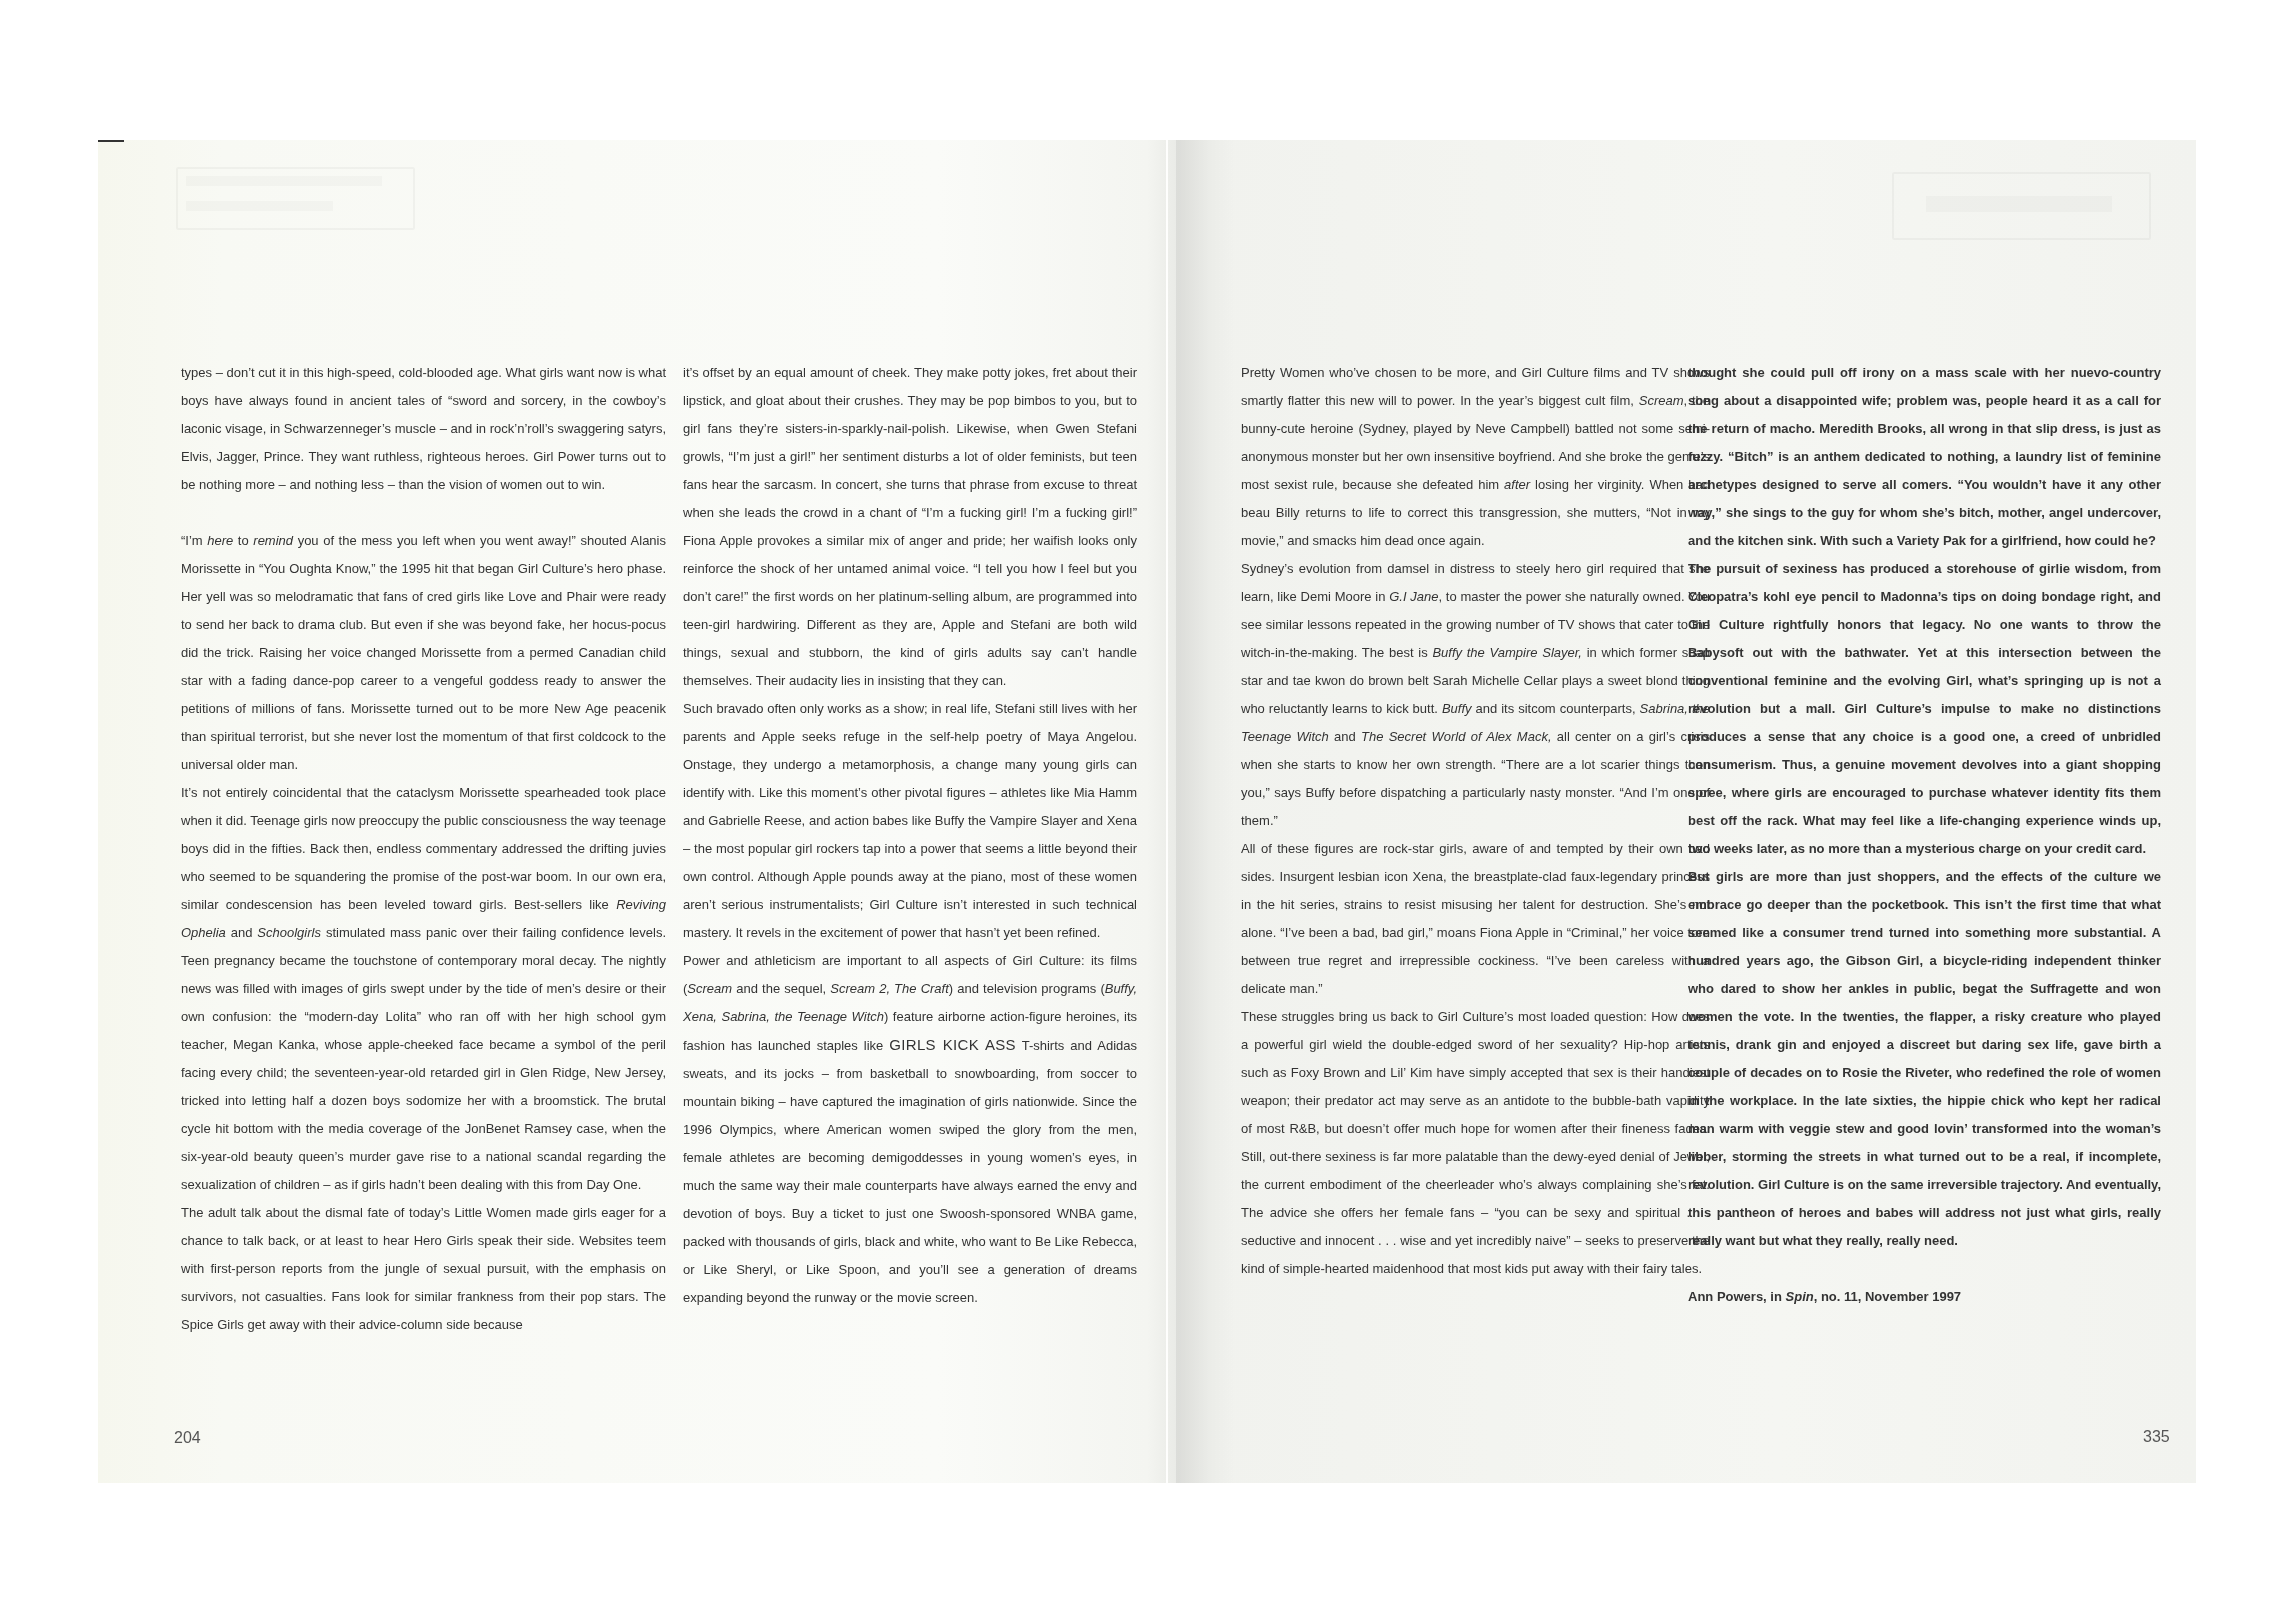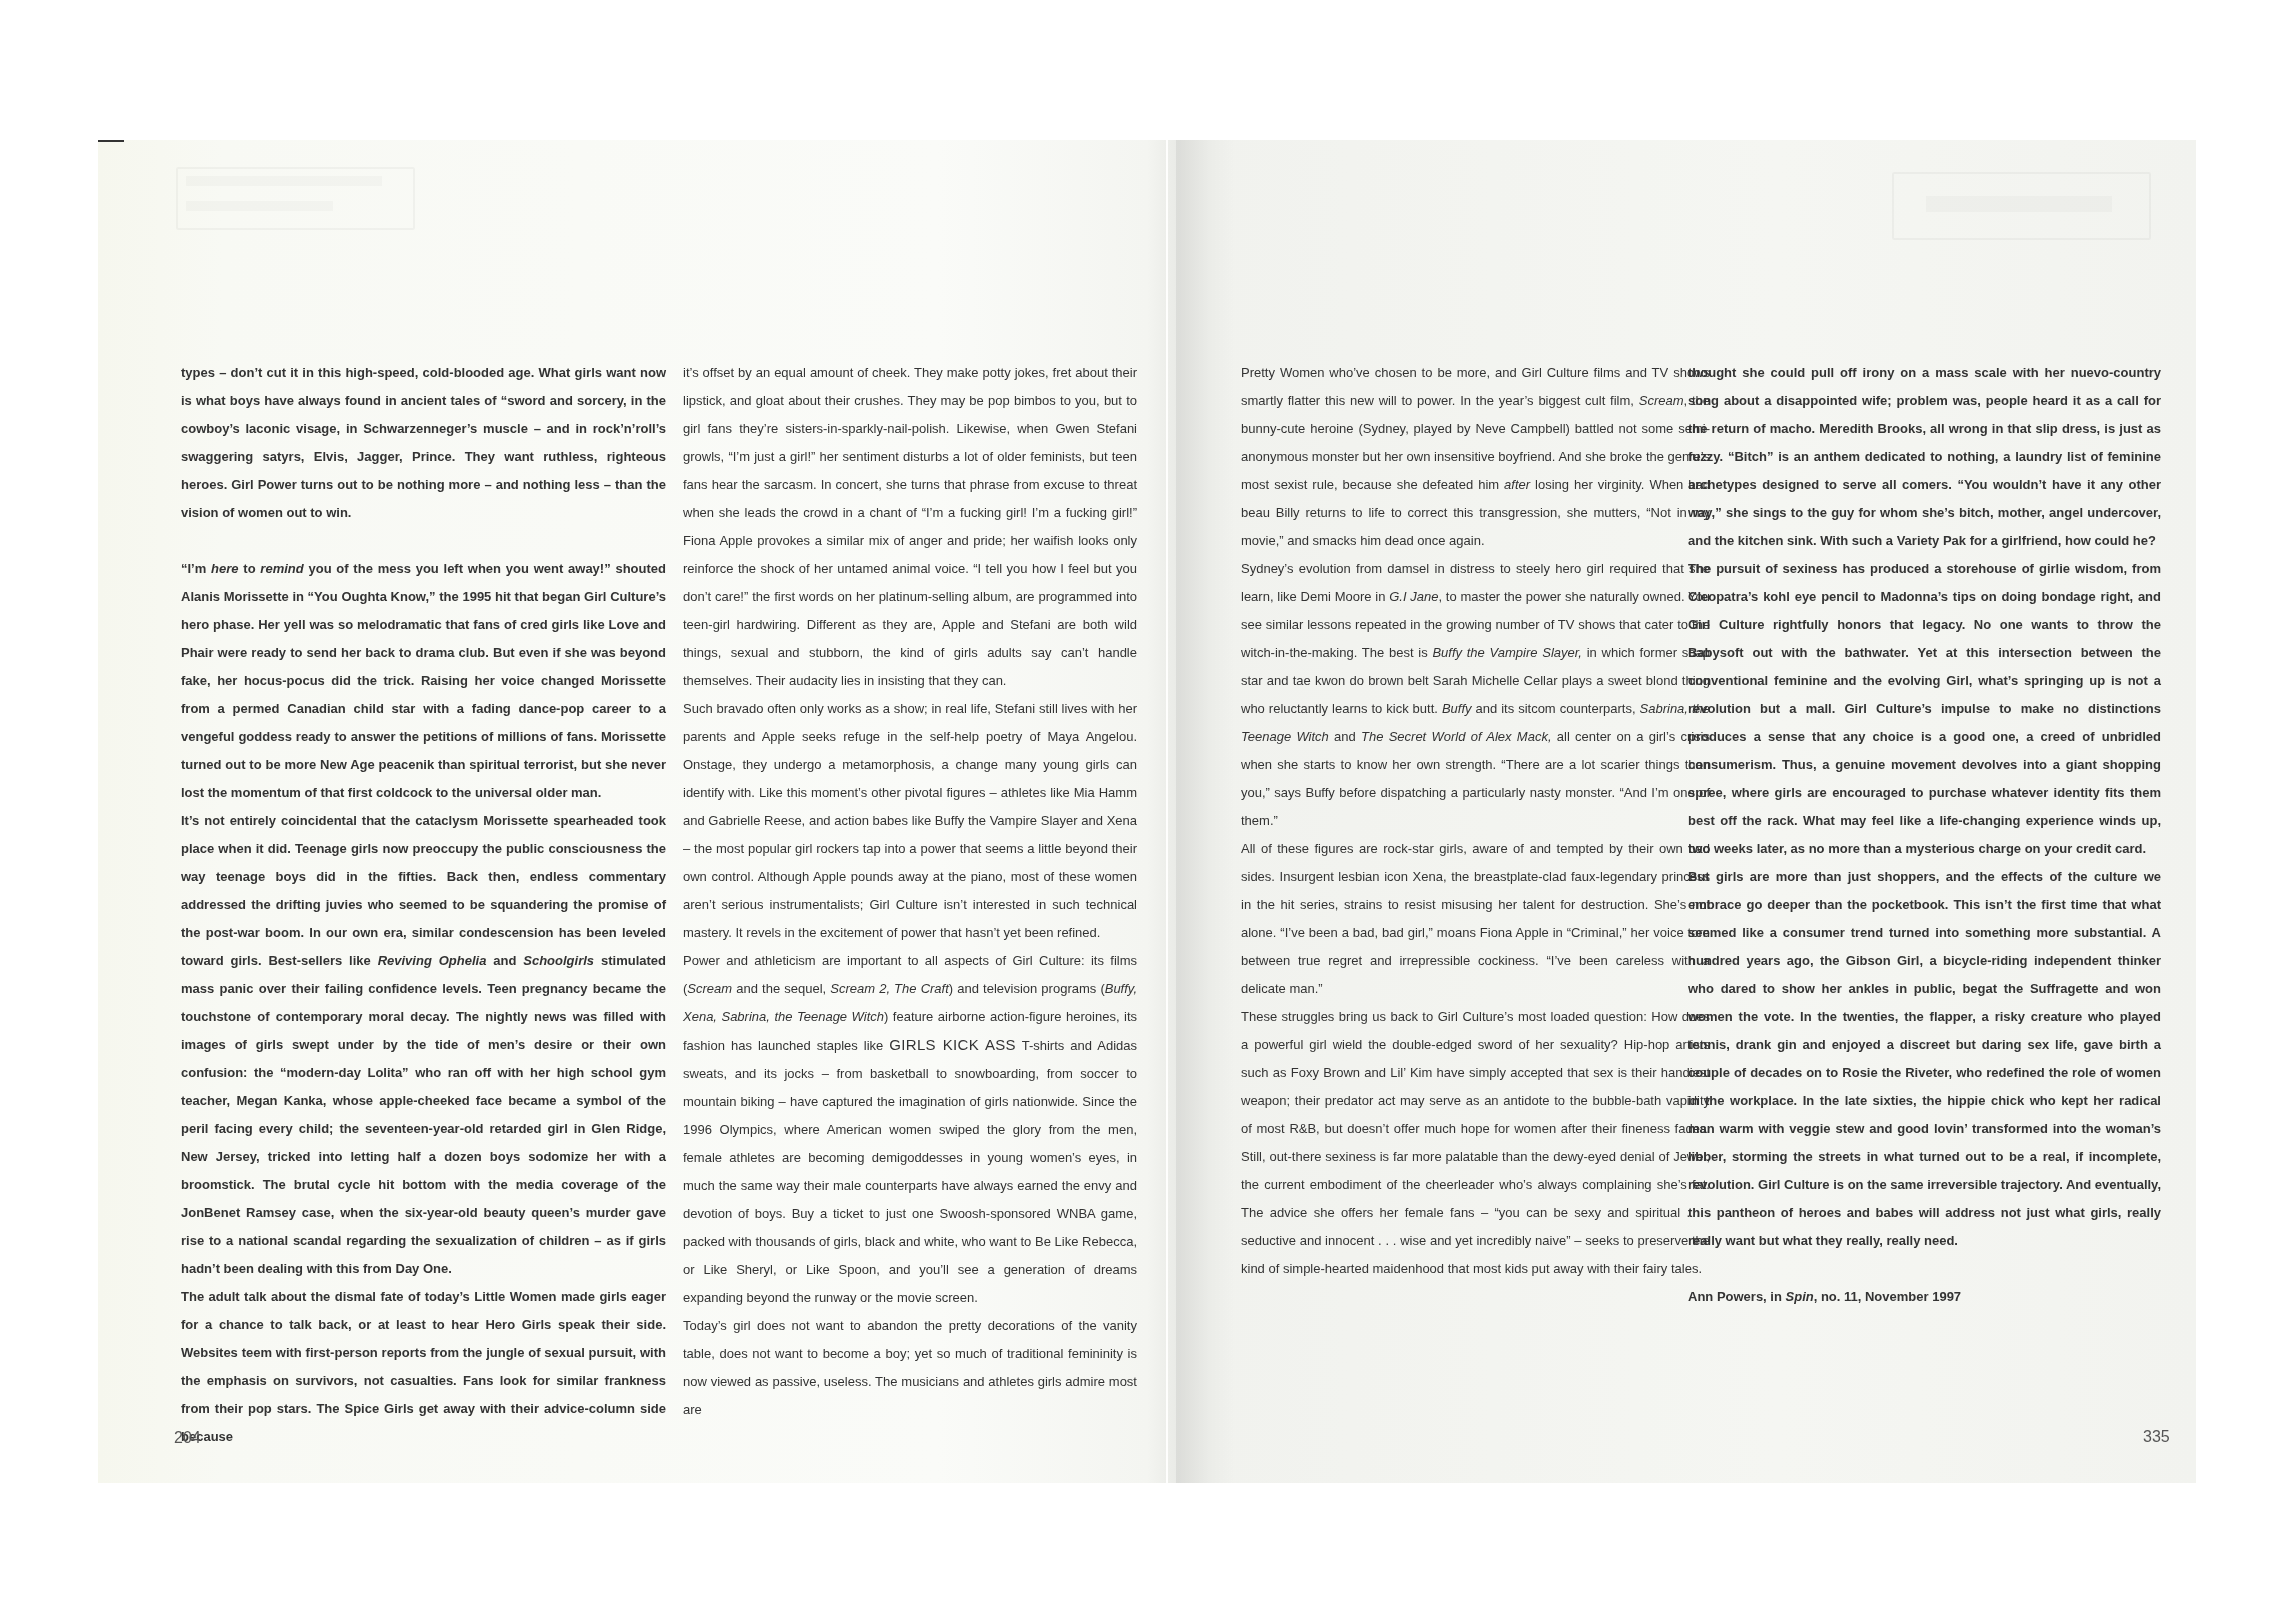--- a/index.html
+++ b/index.html
@@ -25,21 +25,21 @@
   .ghost-box {
     position:absolute; border:2px solid rgba(0,0,0,0.035); border-radius:2px;
   }
   .ghost-line { position:absolute; height:9.8px; background:rgba(0,0,0,0.025); }
   .col {
     position:absolute; top:359px; font-size:13px; line-height:28px;
     text-align:justify; color:#333;
   }
   .col p { margin:0; }
   .col p.gap { margin-top:28px; }
-  .c1 { left:181px; width:485px;font-weight:bold; }
+  .c1 { left:181px; width:485px; }
   .c2 { left:683px; width:454px; }
   .c3 { left:1198px; width:469px;margin-left:43px; }
   .c4 { left:1688px; width:473px;font-weight:bold; }
   .pagenum { position:absolute; font-size:16px; color:#555; }
   .credit { margin-top:28px !important; text-align:left; }
   .sc { font-size:15px; letter-spacing:0.3px; text-transform:uppercase; }
 </style>
 </head>
 <body>
 
@@ -58,21 +58,20 @@
 <div class="col c1">
     <p><span>types – don’t cut it in this high-speed, cold-blooded age. What girls want now is what boys have always found in ancient tales of “sword and sorcery, in the cowboy’s laconic visage, in Schwarzenneger’s muscle – and in rock’n’roll’s swaggering satyrs, Elvis, Jagger, Prince. They want ruthless, righteous heroes. Girl Power turns out to be nothing more – and nothing less – than the vision of women out to win.</span></p>
     <p class="gap"><span>“I’m </span><em>here</em><span> to </span><em>remind</em><span> you of the mess you left when you went away!” shouted Alanis Morissette in “You Oughta Know,” the 1995 hit that began Girl Culture’s hero phase. Her yell was so melodramatic that fans of cred girls like Love and Phair were ready to send her back to drama club. But even if she was beyond fake, her hocus-pocus did the trick. Raising her voice changed Morissette from a permed Canadian child star with a fading dance-pop career to a vengeful goddess ready to answer the petitions of millions of fans. Morissette turned out to be more New Age peacenik than spiritual terrorist, but she never lost the momentum of that first coldcock to the universal older man.</span></p>
     <p><span>It’s not entirely coincidental that the cataclysm Morissette spearheaded took place when it did. Teenage girls now preoccupy the public consciousness the way teenage boys did in the fifties. Back then, endless commentary addressed the drifting juvies who seemed to be squandering the promise of the post-war boom. In our own era, similar condescension has been leveled toward girls. Best-sellers like </span><em>Reviving Ophelia</em><span> and </span><em>Schoolgirls</em><span> stimulated mass panic over their failing confidence levels. Teen pregnancy became the touchstone of contemporary moral decay. The nightly news was filled with images of girls swept under by the tide of men’s desire or their own confusion: the “modern-day Lolita” who ran off with her high school gym teacher, Megan Kanka, whose apple-cheeked face became a symbol of the peril facing every child; the seventeen-year-old retarded girl in Glen Ridge, New Jersey, tricked into letting half a dozen boys sodomize her with a broomstick. The brutal cycle hit bottom with the media coverage of the JonBenet Ramsey case, when the six-year-old beauty queen’s murder gave rise to a national scandal regarding the sexualization of children – as if girls hadn’t been dealing with this from Day One.</span></p>
     <p><span>The adult talk about the dismal fate of today’s Little Women made girls eager for a chance to talk back, or at least to hear Hero Girls speak their side. Websites teem with first-person reports from the jungle of sexual pursuit, with the emphasis on survivors, not casualties. Fans look for similar frankness from their pop stars. The Spice Girls get away with their advice-column side because</span></p>
   </div>
 <div class="col c2">
     <p><span>it’s offset by an equal amount of cheek. They make potty jokes, fret about their lipstick, and gloat about their crushes. They may be pop bimbos to you, but to girl fans they’re sisters-in-sparkly-nail-polish. Likewise, when Gwen Stefani growls, “I’m just a girl!” her sentiment disturbs a lot of older feminists, but teen fans hear the sarcasm. In concert, she turns that phrase from excuse to threat when she leads the crowd in a chant of “I’m a fucking girl! I’m a fucking girl!” Fiona Apple provokes a similar mix of anger and pride; her waifish looks only reinforce the shock of her untamed animal voice. “I tell you how I feel but you don’t care!” the first words on her platinum-selling album, are programmed into teen-girl hardwiring. Different as they are, Apple and Stefani are both wild things, sexual and stubborn, the kind of girls adults say can’t handle themselves. Their audacity lies in insisting that they can.</span></p>
     <p><span>Such bravado often only works as a show; in real life, Stefani still lives with her parents and Apple seeks refuge in the self-help poetry of Maya Angelou. Onstage, they undergo a metamorphosis, a change many young girls can identify with. Like this moment’s other pivotal figures – athletes like Mia Hamm and Gabrielle Reese, and action babes like Buffy the Vampire Slayer and Xena – the most popular girl rockers tap into a power that seems a little beyond their own control. Although Apple pounds away at the piano, most of these women aren’t serious instrumentalists; Girl Culture isn’t interested in such technical mastery. It revels in the excitement of power that hasn’t yet been refined.</span></p>
     <p><span>Power and athleticism are important to all aspects of Girl Culture: its films (</span><em>Scream</em><span> and the sequel, </span><em>Scream 2, The Craft</em><span>) and television programs (</span><em>Buffy, Xena, Sabrina, the Teenage Witch</em><span>) feature airborne action-figure heroines, its fashion has launched staples like </span><span class="sc">girls kick ass</span><span> T-shirts and Adidas sweats, and its jocks – from basketball to snowboarding, from soccer to mountain biking – have captured the imagination of girls nationwide. Since the 1996 Olympics, where American women swiped the glory from the men, female athletes are becoming demigoddesses in young women’s eyes, in much the same way their male counterparts have always earned the envy and devotion of boys. Buy a ticket to just one Swoosh-sponsored WNBA game, packed with thousands of girls, black and white, who want to Be Like Rebecca, or Like Sheryl, or Like Spoon, and you’ll see a generation of dreams expanding beyond the runway or the movie screen.</span></p>
-    <p><span>Today’s girl does not want to abandon the pretty decorations of the vanity table, does not want to become a boy; yet so much of traditional femininity is now viewed as passive, useless. The musicians and athletes girls admire most are</span></p>
   </div>
 <div class="col c3">
     <p><span>Pretty Women who’ve chosen to be more, and Girl Culture films and TV shows smartly flatter this new will to power. In the year’s biggest cult film, </span><em>Scream</em><span>, the bunny-cute heroine (Sydney, played by Neve Campbell) battled not some semi-anonymous monster but her own insensitive boyfriend. And she broke the genre’s most sexist rule, because she defeated him </span><em>after</em><span> losing her virginity. When bad beau Billy returns to life to correct this transgression, she mutters, “Not in my movie,” and smacks him dead once again.</span></p>
     <p><span>Sydney’s evolution from damsel in distress to steely hero girl required that she learn, like Demi Moore in </span><em>G.I Jane</em><span>, to master the power she naturally owned. You see similar lessons repeated in the growing number of TV shows that cater to the witch-in-the-making. The best is </span><em>Buffy the Vampire Slayer,</em><span> in which former soap star and tae kwon do brown belt Sarah Michelle Cellar plays a sweet blond thing who reluctantly learns to kick butt. </span><em>Buffy</em><span> and its sitcom counterparts, </span><em>Sabrina, the Teenage Witch</em><span> and </span><em>The Secret World of Alex Mack,</em><span> all center on a girl’s crisis when she starts to know her own strength. “There are a lot scarier things than you,” says Buffy before dispatching a particularly nasty monster. “And I’m one of them.”</span></p>
     <p><span>All of these figures are rock-star girls, aware of and tempted by their own bad sides. Insurgent lesbian icon Xena, the breastplate-clad faux-legendary princess in the hit series, strains to resist misusing her talent for destruction. She’s not alone. “I’ve been a bad, bad girl,” moans Fiona Apple in “Criminal,” her voice torn between true regret and irrepressible cockiness. “I’ve been careless with a delicate man.”</span></p>
     <p><span>These struggles bring us back to Girl Culture’s most loaded question: How does a powerful girl wield the double-edged sword of her sexuality? Hip-hop artists such as Foxy Brown and Lil’ Kim have simply accepted that sex is their handiest weapon; their predator act may serve as an antidote to the bubble-bath vapidity of most R&amp;B, but doesn’t offer much hope for women after their fineness fades. Still, out-there sexiness is far more palatable than the dewy-eyed denial of Jewel, the current embodiment of the cheerleader who’s always complaining she’s fat. The advice she offers her female fans – “you can be sexy and spiritual . . . seductive and innocent . . . wise and yet incredibly naive” – seeks to preserve the kind of simple-hearted maidenhood that most kids put away with their fairy tales.</span></p>
   </div>
 <div class="col c4">
     <p><span>thought she could pull off irony on a mass scale with her nuevo-country song about a disappointed wife; problem was, people heard it as a call for the return of macho. Meredith Brooks, all wrong in that slip dress, is just as fuzzy. “Bitch” is an anthem dedicated to nothing, a laundry list of feminine archetypes designed to serve all comers. “You wouldn’t have it any other way,” she sings to the guy for whom she’s bitch, mother, angel undercover, and the kitchen sink. With such a Variety Pak for a girlfriend, how could he?</span></p>
     <p><span>The pursuit of sexiness has produced a storehouse of girlie wisdom, from Cleopatra’s kohl eye pencil to Madonna’s tips on doing bondage right, and Girl Culture rightfully honors that legacy. No one wants to throw the Babysoft out with the bathwater. Yet at this intersection between the conventional feminine and the evolving Girl, what’s springing up is not a revolution but a mall. Girl Culture’s impulse to make no distinctions produces a sense that any choice is a good one, a creed of unbridled consumerism. Thus, a genuine movement devolves into a giant shopping spree, where girls are encouraged to purchase whatever identity fits them best off the rack. What may feel like a life-changing experience winds up, two weeks later, as no more than a mysterious charge on your credit card.</span></p>

